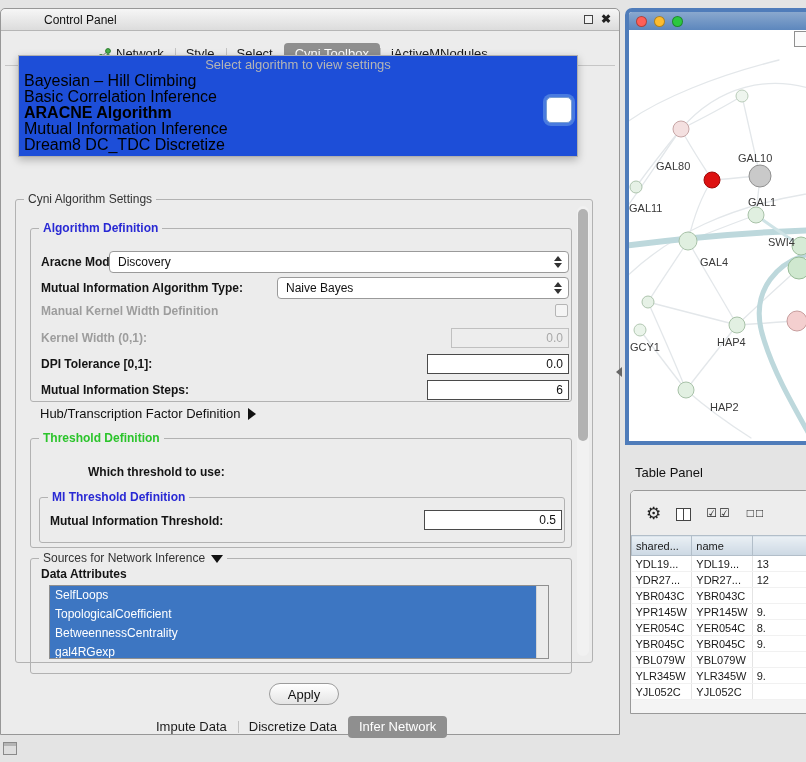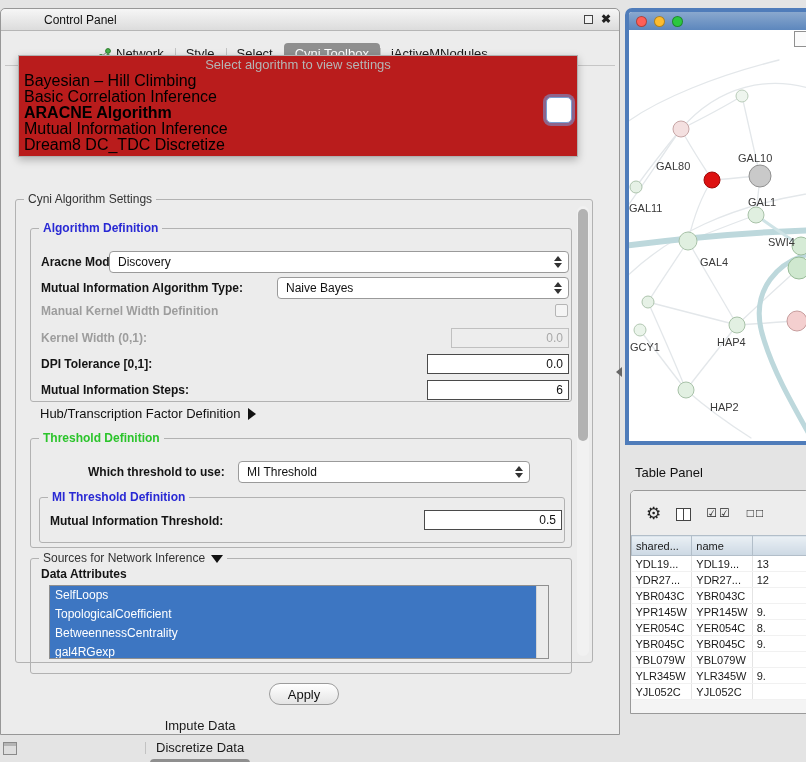--- a/index.html
+++ b/index.html
@@ -24,21 +24,21 @@
     background:linear-gradient(#f6f6f6,#dcdcdc);
     border-bottom:1px solid #b5b5b5; border-radius:5px 5px 0 0;
   }
   .titlebar .title { position:absolute; left:8px; top:4px; font-size:12px; color:#111;margin-left:35px; }
   .float-btn { position:absolute; right:26px; top:6px; width:9px; height:9px; border:1px solid #444; background:#f2f2f2; }
   .close-btn { position:absolute; right:8px; top:3px; font-size:12px; font-weight:bold; color:#222; cursor:default; }
 
   .tabstrip-line { position:absolute; left:4px; right:4px; top:56px; border-top:1px solid #c6c6c6; }
   .tab-bar { position:absolute; display:flex; align-items:center; }
   #top-tabs { left:86px; top:33px; height:24px;justify-content:space-between; }
-  #bottom-tabs { left:144px; top:706px; height:23px;flex-direction:column; }
+  #bottom-tabs { left:144px; top:706px; height:23px; }
   .tab { position:relative; display:flex; align-items:center; gap:5px; padding:3px 11px 4px; font-size:13px; color:#1a1a1a; white-space:nowrap; }
   .tab + .tab::before { content:""; position:absolute; left:0; top:5px; bottom:5px; width:1px; background:#c2c2c2; }
   .tab.active { background:var(--tab-gray,#8f8f8f); color:#fff; border-radius:4px; }
   .tab.active::before { display:none; }
   .net-tab-icon { display:inline-flex; }
 
   
   .gb { position:absolute; border:1px solid #b2b2b2; border-radius:3px; }
   .gb-title { position:absolute; top:-8px; left:8px; background:#ececec; padding:0 4px; font-size:12px; color:#333; white-space:nowrap; }
   .gb-title.blue { color:var(--title-blue,#2929d4); font-weight:bold; }
@@ -79,21 +79,21 @@
 
   #apply-btn {
     position:absolute; left:268px; top:674px; width:70px; height:22px;
     border-radius:11px; background:linear-gradient(#ffffff,#e4e4e4);
     border:1px solid #9c9c9c; font-size:13px; font-family:inherit; color:#111;
   }
 
   
   #algo-dropdown {
     position:absolute; left:18px; top:55px; width:560px; z-index:50;
-    background:#b91c1c; border:1px solid #b0b0b0;
+    background:#1d4ed8; border:1px solid #b0b0b0;
     box-shadow:0 3px 8px rgba(0,0,0,.25); padding-bottom:3px;
   }
   .dd-placeholder { text-align:center; color:#b5b5b5; font-size:13px; height:17px; line-height:17px; }
   .dd-item { font-size:16px; height:16px; line-height:16px; padding-left:5px; color:#000; white-space:nowrap; }
   .dd-item.selected { font-weight:bold; }
   #combo-fragment {
     position:absolute; left:546px; top:97px; width:26px; height:26px; z-index:60;
     background:#fff; border:1px solid #7aa0d4; border-radius:5px;
     box-shadow:0 0 0 3px rgba(110,160,230,.55);
   }
@@ -219,27 +219,20 @@
 
       <div id="hub-row">
         <span>Hub/Transcription Factor Definition</span>
         <span class="tri-right"></span>
       </div>
 
       <div class="gb" id="threshold-group">
         <span class="gb-title green">Threshold Definition</span>
 
         <span class="lbl" style="left:57px;top:26px">Which threshold to use:</span>
-        <div class="combo" style="left:207px;top:22px;width:292px">
-          <span class="combo-val">MI Threshold</span>
-          <span class="stepper">
-              <i class="up"></i>
-              <i class="dn"></i>
-            </span>
-        </div>
 
         <div class="gb" id="mi-group">
           <span class="gb-title blue">MI Threshold Definition</span>
           <span class="lbl" style="left:10px;top:16px">Mutual Information Threshold:</span>
           <input class="tinput" style="left: 384px; top: 12px; width: 138px;" value="0.5">
         </div>
       </div>
 
       <div class="gb" id="sources-group">
         <span class="gb-title"><span>Sources for Network Inference</span><span class="tri-down"></span></span>

